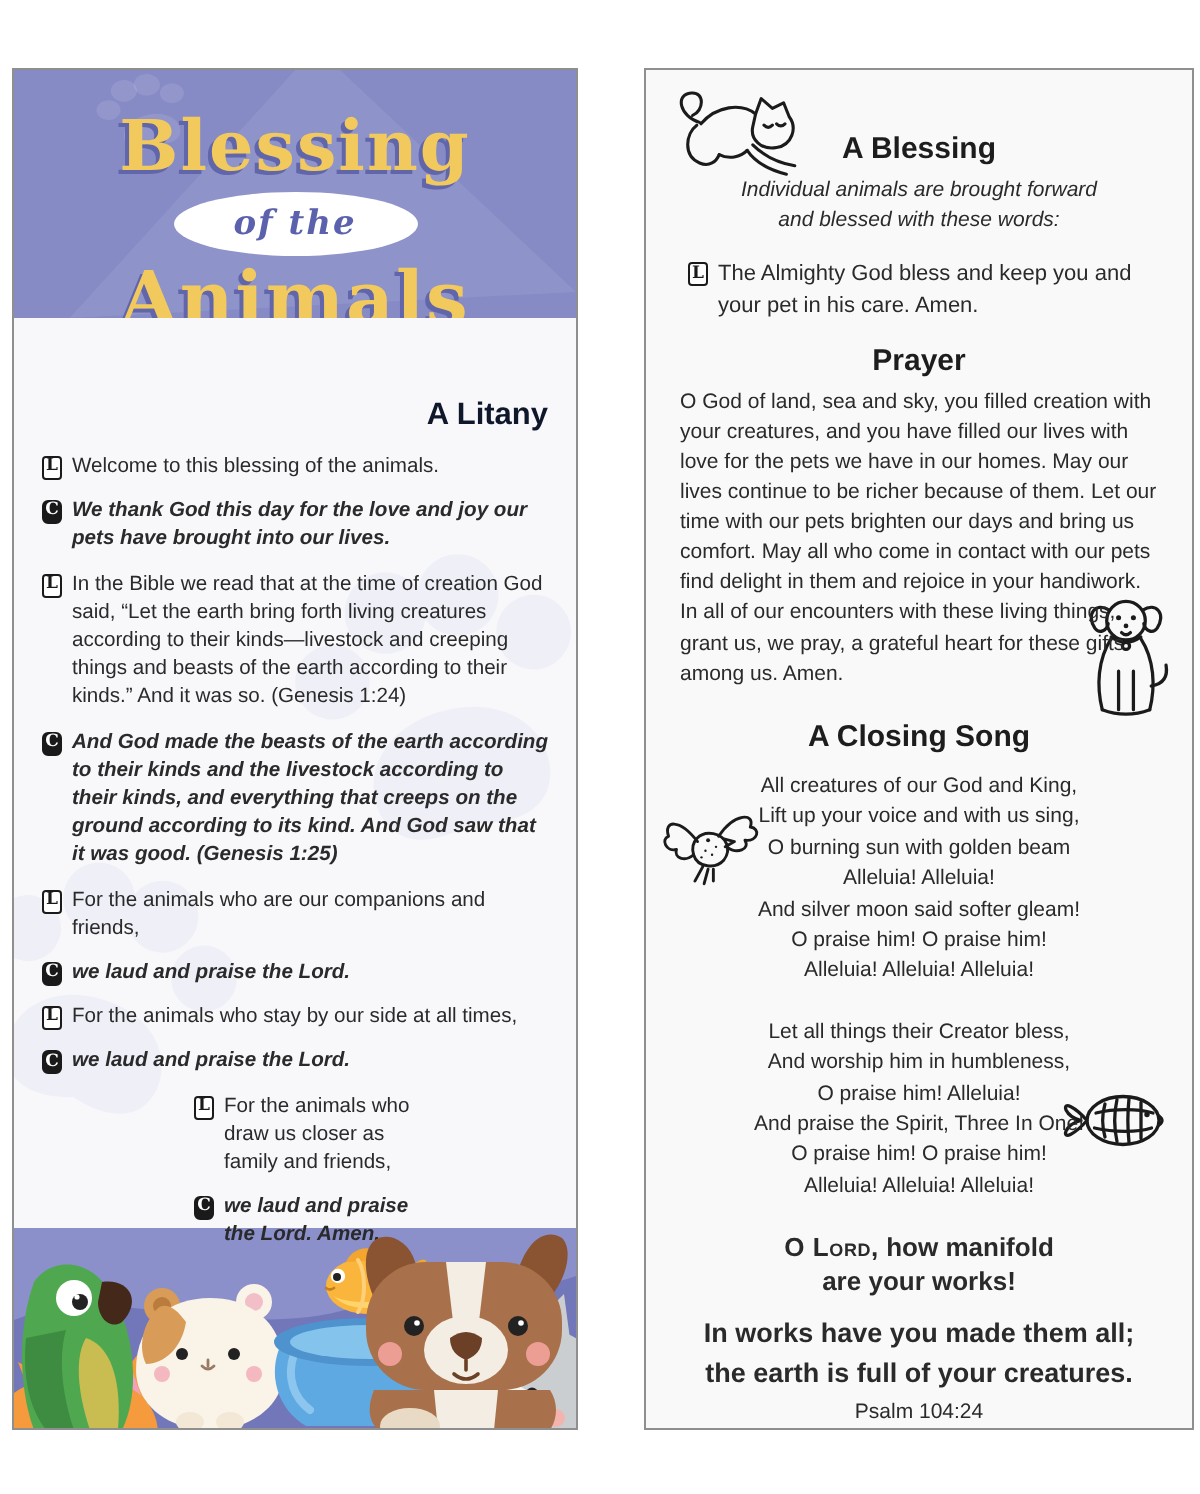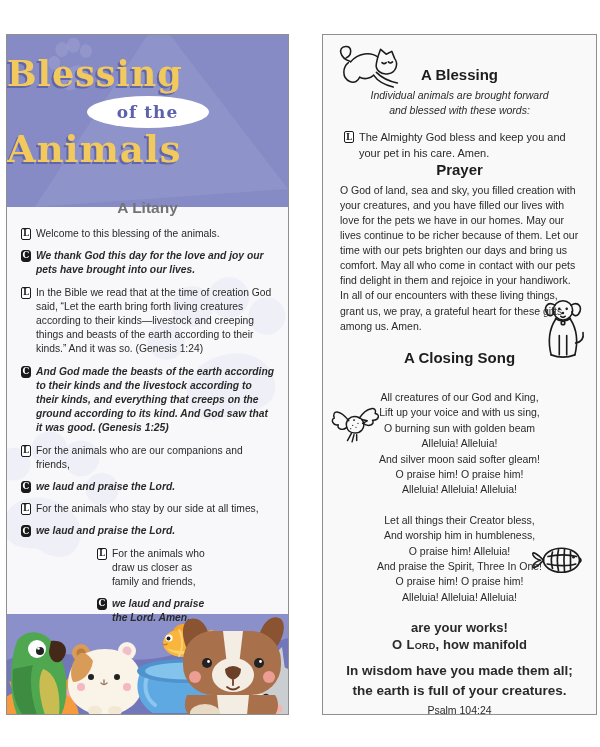--- a/index.html
+++ b/index.html
@@ -1,33 +1,33 @@
 <!DOCTYPE html>
 <html><head>
 <meta charset="utf-8">
 <style>
   html,body{margin:0;padding:0;}
   body{width:600px;height:747px;background:#ffffff;font-family:"Liberation Sans",sans-serif;-webkit-font-smoothing:antialiased;}
   .page{position:relative;width:600px;height:747px;background:#fff;overflow:hidden;}
   .card{position:absolute;top:34px;height:681px;border:1px solid #8f8f8f;box-sizing:border-box;overflow:hidden;}
   
   .card-left{left:6px;width:283px;background:#F8F8FB;}
-  .lc-header{position:relative;height:172px;background:#868BC6;text-align:left;overflow:hidden;}
+  .lc-header{position:relative;height:124px;background:#868BC6;text-align:center;overflow:hidden;}
   .lc-deco{position:absolute;left:0;top:0;width:100%;height:100%;}
   .lc-title{position:relative;font-family:"DejaVu Serif",serif;font-weight:bold;color:#F2C95C;text-shadow:-2px 2px 0 #6165A9;letter-spacing:1px;line-height:1;}
   .lc-title1{font-size:35px;padding-top:21px;}
   .lc-oval{position:relative;width:122px;height:32px;margin:5px auto 3px;background:#fff;border-radius:50%;display:flex;align-items:center;justify-content:center;}
-  .lc-oval span{font-family:"DejaVu Serif",serif;font-weight:bold;font-size:17px;color:#5B61AC;letter-spacing:1px;}
+  .lc-oval span{font-family:"DejaVu Serif",serif;font-weight:bold;font-size:17px;color:#5B61AC;letter-spacing:1px;font-style:italic;}
   .lc-title3{font-size:37px;}
   .lc-body{position:absolute;top:152px;left:0;right:0;bottom:0;}
   .lc-paw{position:absolute;opacity:0.55;}
   .lc-paw1{right:-16px;top:70px;width:170px;height:170px;transform:rotate(-14deg);}
   .lc-paw2{left:-28px;top:226px;width:150px;height:150px;transform:rotate(16deg);}
   .lc-content{position:relative;z-index:2;padding:8px 14px 0;}
-  .lc-heading{font-size:15.5px;font-weight:bold;color:#737373;text-align:center;margin:4px 0 10px;}
+  .lc-heading{font-size:15.5px;font-weight:bold;color:#0f172a;text-align:right;margin:4px 0 10px;}
   .lit{display:flex;gap:5px;margin:0 0 8px 0;font-size:10.3px;line-height:1.38;color:#2A2A2A;}
   .lit-text{display:block;}
   .lit.resp .lit-text{font-weight:bold;font-style:italic;}
   .lit.indent{margin-left:76px;margin-right:64px;}
   .mk{flex:0 0 auto;width:10px;height:12px;margin-top:1px;font-family:"DejaVu Serif",serif;font-weight:bold;font-size:8.5px;display:inline-flex;align-items:center;justify-content:center;box-sizing:border-box;}
   .mk-l{color:#1a1a1a;background:#fff;border:1px solid #1a1a1a;border-radius:2px;}
   .mk-c{color:#fff;background:#1a1a1a;border:1px solid #1a1a1a;border-radius:3px;}
   .lc-band{position:absolute;left:0;right:0;bottom:0;height:100px;z-index:1;}
   .lc-animal{position:absolute;z-index:3;}
   .an-graycat{right:-2px;top:458px;width:80px;}
@@ -38,24 +38,24 @@
   .an-fish{left:152px;bottom:52px;width:56px;}
   .an-dog{right:-1px;bottom:-1px;width:114px;}
   
   .card-right{left:322px;width:275px;background:#F9F9F9;}
   .rc-content{position:relative;z-index:2;padding:14px 17px 0;color:#2A2A2A;}
   .rc-h{font-size:15px;font-weight:bold;text-align:center;color:#1d1d1d;}
   .rc-h-blessing{margin-top:17px;}
   .rc-sub{font-size:10.5px;font-style:italic;text-align:center;max-width:190px;margin:5px auto 0;line-height:1.4;}
   .rc-lit{margin:13px 0 0 4px;}
   .rc-lit .lit-text{font-size:11px;}
-  .rc-h-prayer{}
+  .rc-h-prayer{margin-top:11px;}
   .rc-p{font-size:10.5px;line-height:1.44;margin:5px 0 0;}
   .rc-h-song{margin-top:15px;}
-  .verse{margin-top:24px;text-align:center;font-size:10.5px;line-height:1.47;}
+  .verse{margin-top:9px;text-align:center;font-size:10.5px;line-height:1.47;}
   .verse2{margin-top:15px;}
   .psalm{margin-top:15px;text-align:center;}
   .psalm-a{font-size:13px;font-weight:bold;line-height:1.3;}
   .sc{font-variant:small-caps;letter-spacing:0.3px;}
   .psalm-b{font-size:13.5px;font-weight:bold;line-height:1.45;}
   .psalm-b-first{margin-top:7px;}
   .psalm-ref{font-size:10.5px;margin-top:4px;}
   .rc-icon{position:absolute;z-index:1;}
   .ri-cat{left:10px;top:8px;width:70px;}
   .ri-dog{right:10px;top:262px;width:46px;}
@@ -338,26 +338,26 @@
       <div class="verse verse2">
         <div>Let all things their Creator bless,</div>
         <div>And worship him in humbleness,</div>
         <div>O praise him! Alleluia!</div>
         <div>And praise the Spirit, Three In One!</div>
         <div>O praise him! O praise him!</div>
         <div>Alleluia! Alleluia! Alleluia!</div>
       </div>
 
       <div class="psalm">
-        <div class="psalm-a">are your works!</div>
         <div class="psalm-a">
           <span class="sc">O Lord,</span>
           <span>how manifold</span>
         </div>
-        <div class="psalm-b psalm-b-first">In wisdom have you made them all;</div>
+        <div class="psalm-a">are your works!</div>
+        <div class="psalm-b psalm-b-first">In works have you made them all;</div>
         <div class="psalm-b">the earth is full of your creatures.</div>
         <div class="psalm-ref">Psalm 104:24</div>
       </div>
 
     </div>
   </div>
 
 </div>
 
 </body></html>

